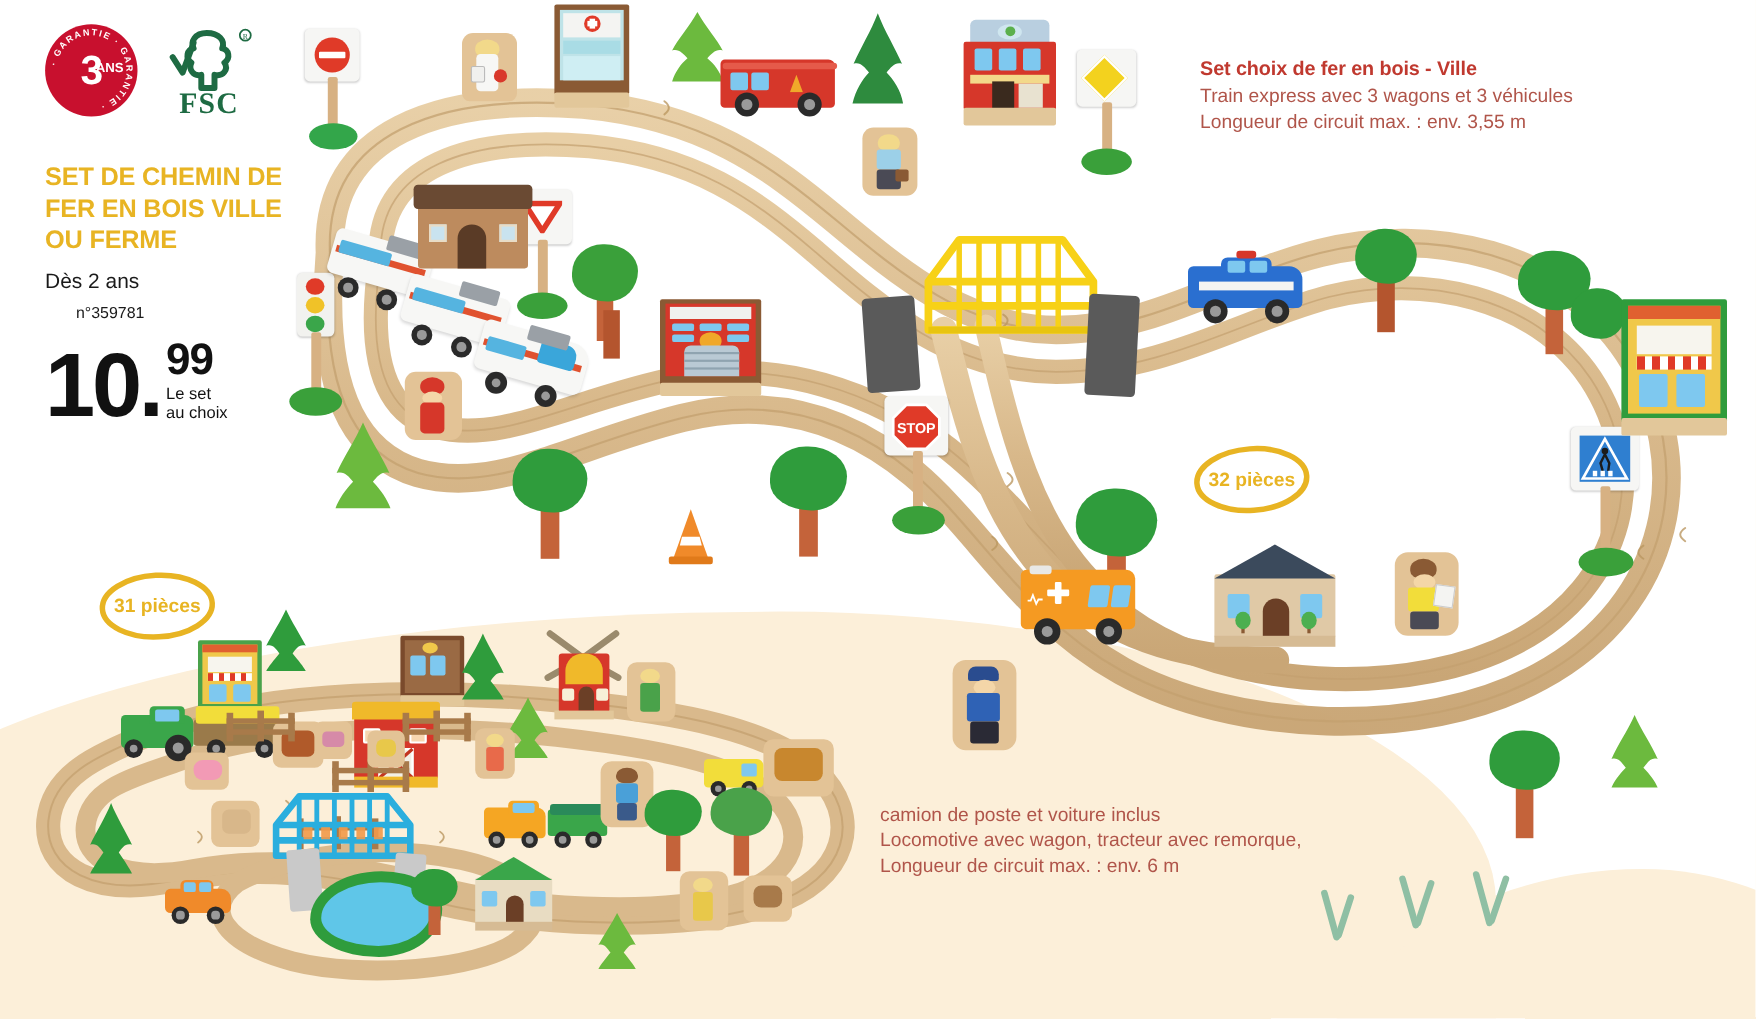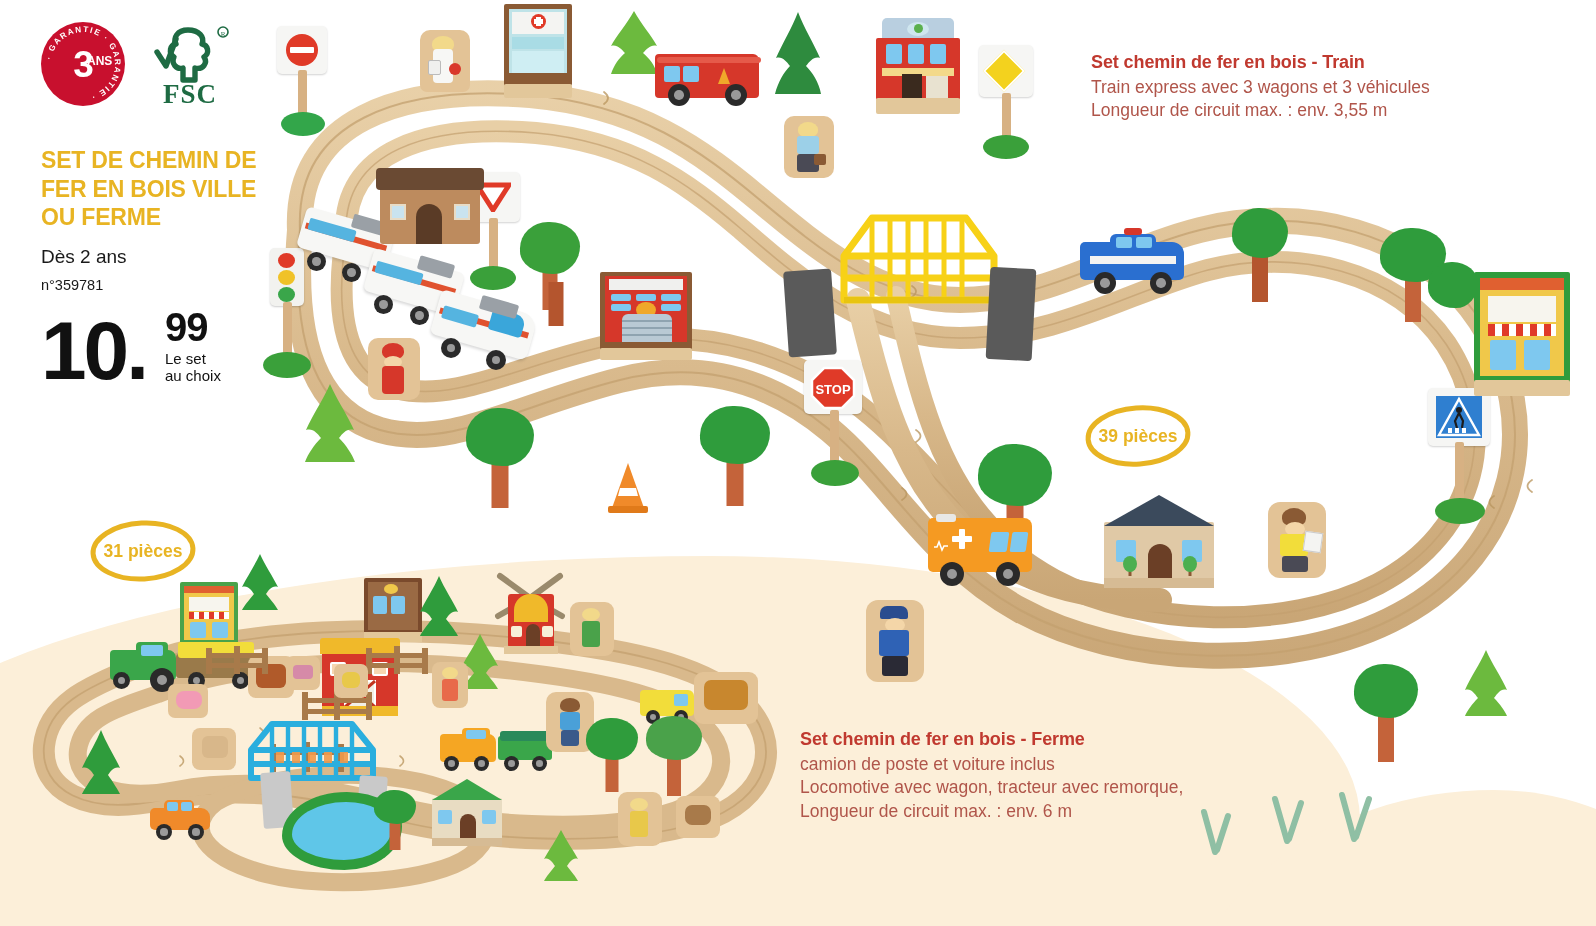--- a/index.html
+++ b/index.html
@@ -72,33 +72,33 @@
     font-size: 23px;
     line-height: 1.24;
     letter-spacing: -0.2px;
   }
   .age {
     margin-top: 14px;
     color: #1a1a1a; font-size: 19px;
   }
   .artnum {
     margin-top: 9px;
-    color: #1a1a1a; font-size: 14.5px;
+    color: #1a1a1a; font-size: 14.5px; margin-left: 28px;
   }
 
   .price-row {
     margin-top: 18px;
     display: flex; align-items: flex-end;
   }
   .price-int {
     font-size: 82px; font-weight: bold; color: #111;
     line-height: 0.84; letter-spacing: -3px;
   }
   .price-dot { font-size: 82px; font-weight: bold; color: #111; line-height: 0.84; }
-  .price-right { margin-left: 16px; margin-bottom: 2px; }
+  .price-right { margin-left: 2px; margin-bottom: 2px; }
   .price-cents {
     font-size: 40px; font-weight: bold; color: #111;
     line-height: 0.82; letter-spacing: -1px;
   }
   .price-note {
     margin-top: 5px;
     font-size: 15px; color: #111; line-height: 1.14;
   }
 
   
@@ -222,37 +222,36 @@
         <span class="price-cents">99</span>
         <div class="price-note">
           <div>Le set</div>
           <div>au choix</div>
         </div>
       </span>
     </div>
   </div>
 
   <div class="desc desc-ville">
-    <h3>Set chemin de fer en bois - Train</h3>
+    <h3>Set choix de fer en bois - Ville</h3>
     <p>Train express avec 3 wagons et 3 véhicules</p>
     <p>Longueur de circuit max. : env. 3,55 m</p>
   </div>
 
   <div class="desc desc-ferme">
-    <h3>Set chemin de fer en bois - Ferme</h3>
     <p>camion de poste et voiture inclus</p>
     <p>Locomotive avec wagon, tracteur avec remorque,</p>
     <p>Longueur de circuit max. : env. 6 m</p>
   </div>
 
   <div class="piece-badge badge-67">
     <svg width="110" height="66" viewBox="0 0 110 66" aria-hidden="true">
       <ellipse cx="55" cy="33" rx="50" ry="28" fill="none" stroke="#e8b423" stroke-width="5" transform="rotate(-4 55 33)"></ellipse>
     </svg>
-    <div class="label">39 pièces</div>
+    <div class="label">32 pièces</div>
   </div>
 
   <div class="piece-badge badge-69">
     <svg width="110" height="66" viewBox="0 0 110 66" aria-hidden="true">
       <ellipse cx="55" cy="33" rx="50" ry="28" fill="none" stroke="#e8b423" stroke-width="5" transform="rotate(-3 55 33)"></ellipse>
     </svg>
     <div class="label">31 pièces</div>
   </div>
 
   <div class="pc" style="left:0;top:0;width:1596px;height:700px;">

